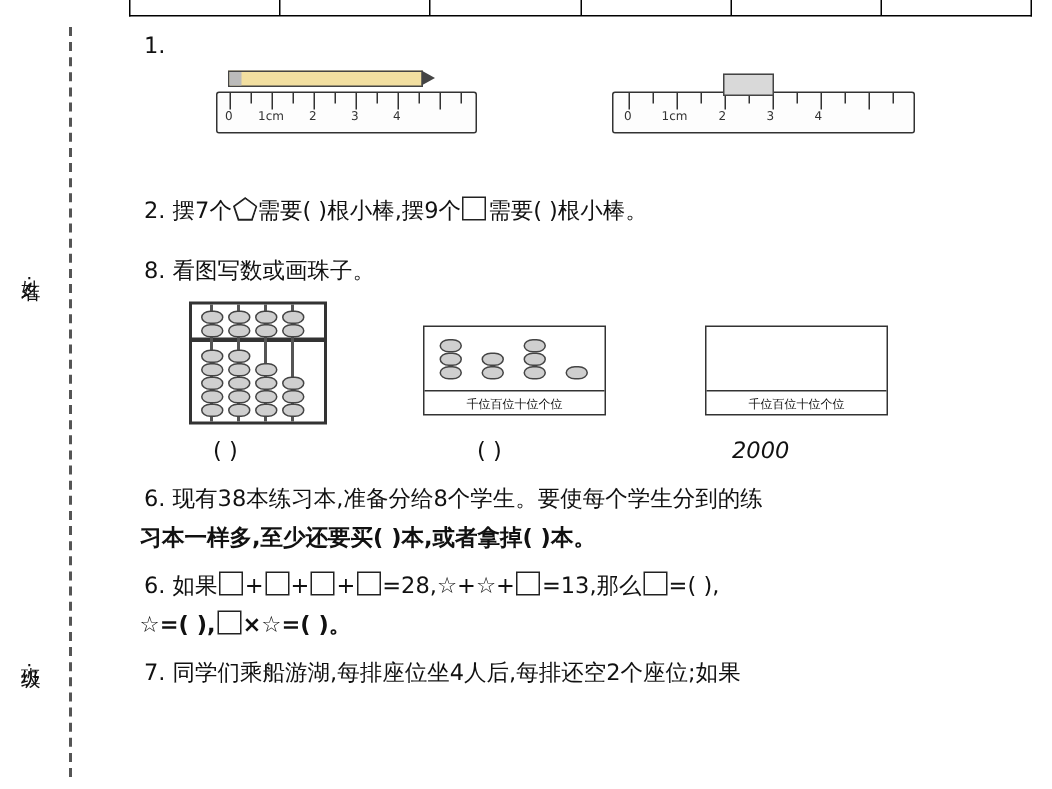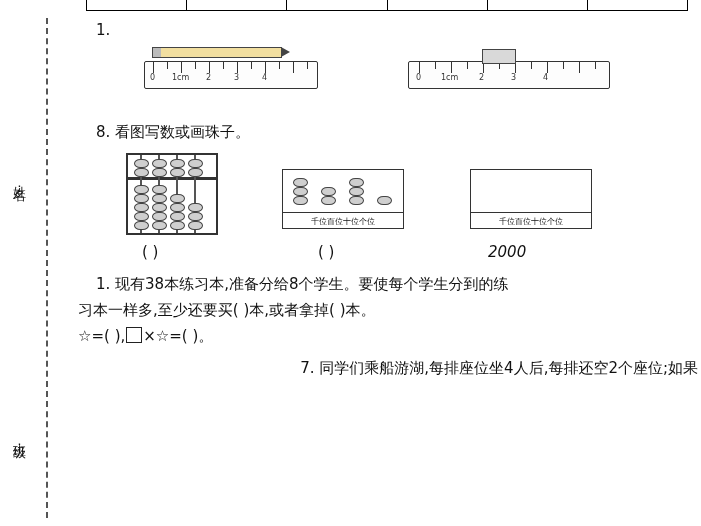--- a/index.html
+++ b/index.html
@@ -51,21 +51,21 @@
   }
   .sec-title .note{
     font-weight:normal;font-size:14px;
     font-family:"Liberation Serif", serif;
   }
 
   .q{
     font-size:15px;line-height:26px;margin:7px 0 0 26px;
     font-family:"DejaVu Sans", sans-serif;
   }
-  .cont{margin-left:8px;}
+  .cont{margin-left:23px;font-weight:bold;}
 
   
   .rulers{
     position:relative;height:58px;margin:4px 0 0 0;
   }
   .ruler{
     position:absolute;height:26px;border:1px solid #333;border-radius:2px;
     background:#fdfdfd;
   }
   .ruler .ticks{position:absolute;left:0;top:0;width:100%;height:100%;}
@@ -200,20 +200,25 @@
         <div class="lbl" style="left:7px;">0</div>
         <div class="lbl" style="left:32px;">1cm</div>
         <div class="lbl" style="left:70px;">2</div>
         <div class="lbl" style="left:102px;">3</div>
         <div class="lbl" style="left:134px;">4</div>
       </div>
       <div class="eraser" style="left:412px;top:2px;"></div>
 
     </div>
 
+    <div class="q" style="margin-top:22px;">
+      <span>2. 摆7个</span><span class="pent"><svg width="17" height="17" viewBox="0 0 17 17">
+            <polygon points="8.5,1 16,6.5 13,15.5 4,15.5 1,6.5" fill="none" stroke="#222" stroke-width="1.2"></polygon>
+          </svg></span><span>需要(    )根小棒,摆9个</span><span class="boxsm"></span><span>需要(    )根小棒。</span>
+    </div>
 
     <div class="q" style="margin-top:14px;">8. 看图写数或画珠子。</div>
 
     <div class="abacus-row">
 
       <div class="abacus" style="left:56px;top:2px;width:88px;height:78px;">
         <div class="beam" style="top:22px;height:3px;"></div>
         <div class="rod" style="left:12px;height:100%;"></div>
         <div class="rod" style="left:30px;height:100%;"></div>
         <div class="rod" style="left:48px;height:100%;"></div>
@@ -279,23 +284,26 @@
       </div>
     </div>
 
     <div class="ans-row">
       <span style="left:72px;">(      )</span>
       <span style="left:248px;">(      )</span>
       <span style="left:418px;font-style:italic;">2000</span>
     </div>
 
 
-    <div class="q" style="margin-top:6px;">1. 现有38本练习本,准备分给8个学生。要使每个学生分到的练</div>
+    <div class="q" style="margin-top:6px;">6. 现有38本练习本,准备分给8个学生。要使每个学生分到的练</div>
     <div class="q cont" style="margin-top:0;">习本一样多,至少还要买(      )本,或者拿掉(      )本。</div>
 
+    <div class="q" style="margin-top:6px;">
+      <span>6. 如果</span><span class="boxsm"></span><span>+</span><span class="boxsm"></span><span>+</span><span class="boxsm"></span><span>+</span><span class="boxsm"></span><span>=28,☆+☆+</span><span class="boxsm"></span><span>=13,那么</span><span class="boxsm"></span><span>=(        ),</span>
+    </div>
     <div class="q cont" style="margin-top:0;">
       <span>☆=(        ),</span><span class="boxsm"></span><span>×☆=(        )。</span>
     </div>
 
-    <div class="q" style="margin-top:6px;text-align:right;">7. 同学们乘船游湖,每排座位坐4人后,每排还空2个座位;如果</div>
+    <div class="q" style="margin-top:6px;">7. 同学们乘船游湖,每排座位坐4人后,每排还空2个座位;如果</div>
 
   </div>
 </div>
 
 </body></html>

